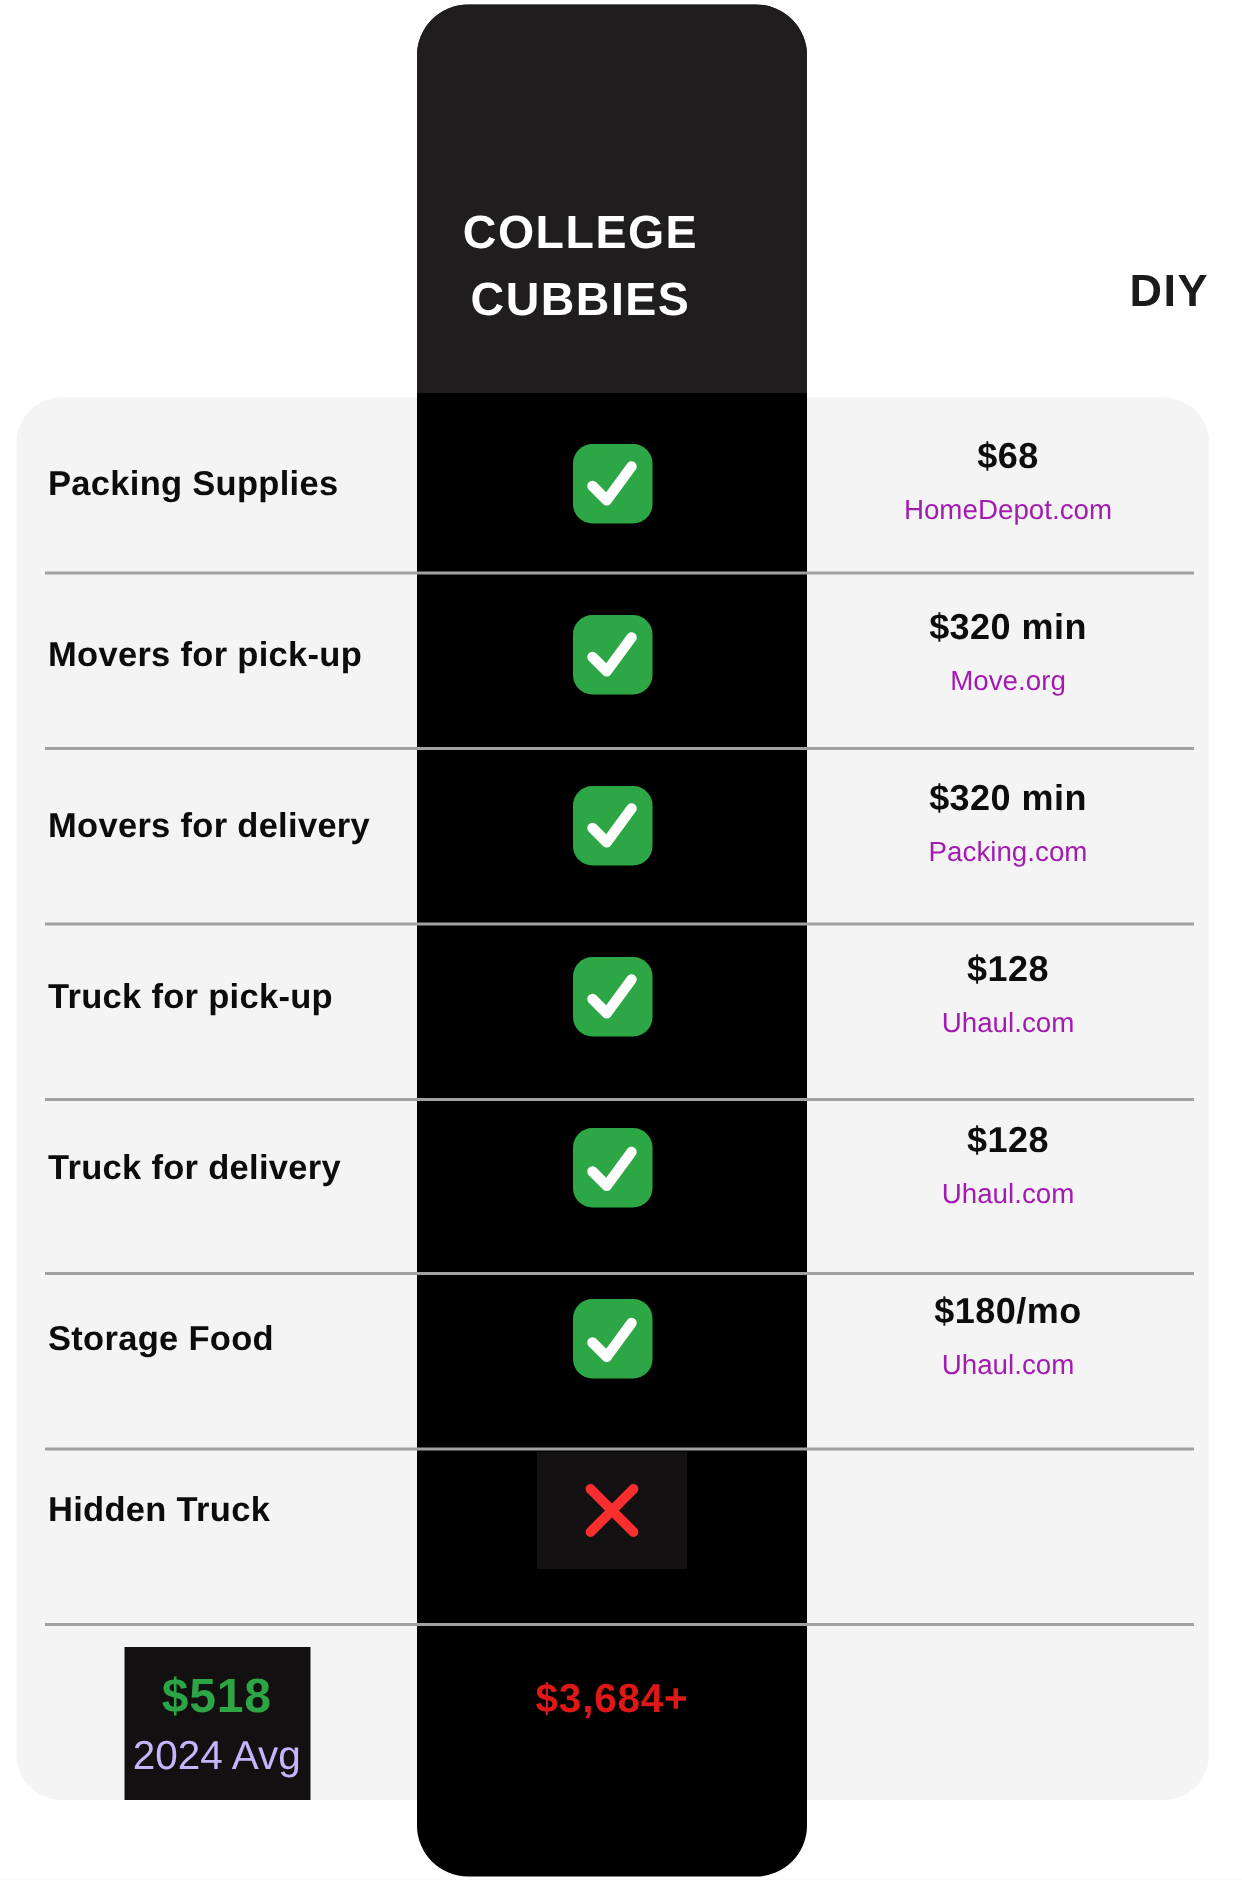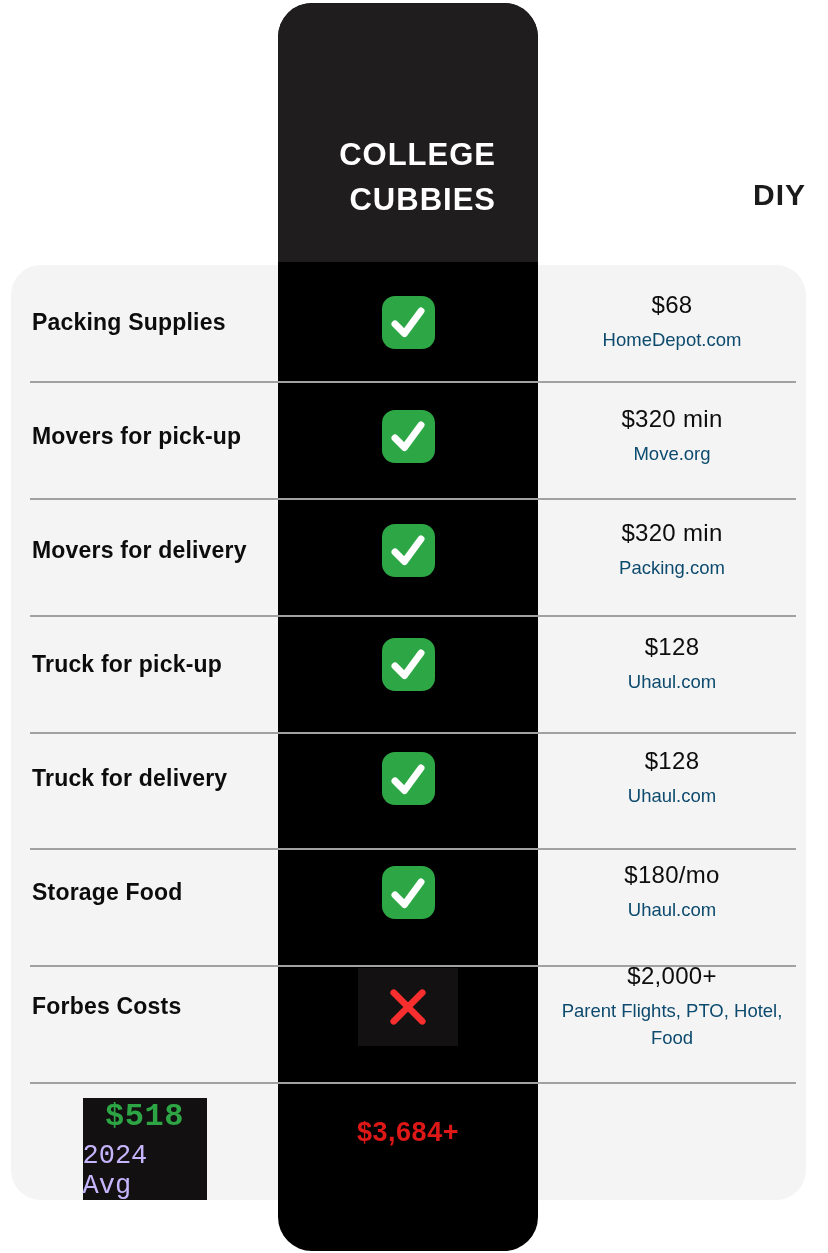--- a/index.html
+++ b/index.html
@@ -17,51 +17,51 @@
   .column{
     position:absolute;left:278px;top:3px;width:260px;height:1248px;
     background:#000000;border-radius:34px;z-index:2;overflow:hidden;
   }
   .column-header{
     position:absolute;left:0;top:0;width:100%;height:259px;background:#1f1d1d;
   }
   .brand-title{
     position:absolute;left:278px;top:132px;width:218px;z-index:4;
     color:#ffffff;font-size:31px;font-weight:bold;letter-spacing:1px;
-    text-align:right;line-height:45px;
+    text-align:center;line-height:45px;
   }
   .diy-title{
     position:absolute;left:538px;top:178px;width:268px;z-index:4;
     color:#1b1b1b;font-size:30px;font-weight:bold;letter-spacing:1px;text-align:right;
   }
   
   .rows{
     position:absolute;left:11px;top:265px;width:795px;height:935px;z-index:5;
     display:grid;grid-template-rows:repeat(8,1fr);
   }
   .row{display:grid;grid-template-columns:267px 260px 1fr;}
   .cell{display:flex;align-items:center;justify-content:center;}
   .cell.label-cell{justify-content:flex-start;padding-left:21px;}
   .row-label{font-size:23px;font-weight:bold;color:#0c0c0c;letter-spacing:0.2px;}
   .diy-cell{flex-direction:column;text-align:center;padding:0 6px;}
-  .diy-price{font-size:24px;color:#0d0d0d;letter-spacing:0.3px;}
-  .diy-source{font-size:18.5px;color:#0c4a6e;margin-top:7px;line-height:1.5;max-width:258px;}
+  .diy-price{font-size:24px;color:#0d0d0d;letter-spacing:0.3px;font-weight:bold;}
+  .diy-source{font-size:18.5px;color:#a21caf;margin-top:7px;line-height:1.5;max-width:258px;}
   .diy-price.total{font-size:27px;font-weight:bold;letter-spacing:0.5px;}
   
   .check-box{
     width:53px;height:53px;border-radius:13px;background:#2da745;
     display:flex;align-items:center;justify-content:center;
   }
   
   .cross-tile{
     width:100px;height:78px;background:#131111;
     display:flex;align-items:center;justify-content:center;
   }
   
-  .total-cell{align-items:flex-end;font-family:Liberation Mono, monospace;}
+  .total-cell{align-items:flex-end;}
   .total-tile{
     width:124px;height:102px;background:#121010;margin-top:34px;
     display:flex;flex-direction:column;align-items:center;justify-content:center;
   }
   .total-amount{font-size:32px;font-weight:bold;color:#2da545;letter-spacing:0.5px;}
   .total-note{font-size:27px;color:#c4b5fd;margin-top:6px;}
   
   .divider{
     position:absolute;left:30px;width:766px;height:2px;background:#a1a1a1;z-index:6;
   }
@@ -175,33 +175,29 @@
             </svg>
           </div>
         </div>
         <div class="cell diy-cell">
           <div class="diy-price">$180/mo</div>
           <div class="diy-source">Uhaul.com</div>
         </div>
       </div>
       <div class="row">
         <div class="cell label-cell">
-          <span class="row-label">Forbes Costs</span>
+          <span class="row-label">Hidden Truck</span>
         </div>
         <div class="cell">
           <div class="cross-tile">
             <svg viewBox="0 0 40 40" width="44" height="44">
               <line x1="7" y1="7" x2="33" y2="33" stroke="#f92f2f" stroke-width="6" stroke-linecap="round"></line>
               <line x1="33" y1="7" x2="7" y2="33" stroke="#f92f2f" stroke-width="6" stroke-linecap="round"></line>
             </svg>
           </div>
-        </div>
-        <div class="cell diy-cell">
-          <div class="diy-price">$2,000+</div>
-          <div class="diy-source">Parent Flights, PTO, Hotel, Food</div>
         </div>
       </div>
       <div class="row">
         <div class="cell total-cell">
           <div class="total-tile">
             <div class="total-amount">$518</div>
             <div class="total-note">2024 Avg</div>
           </div>
         </div>
         <div class="cell diy-cell">

